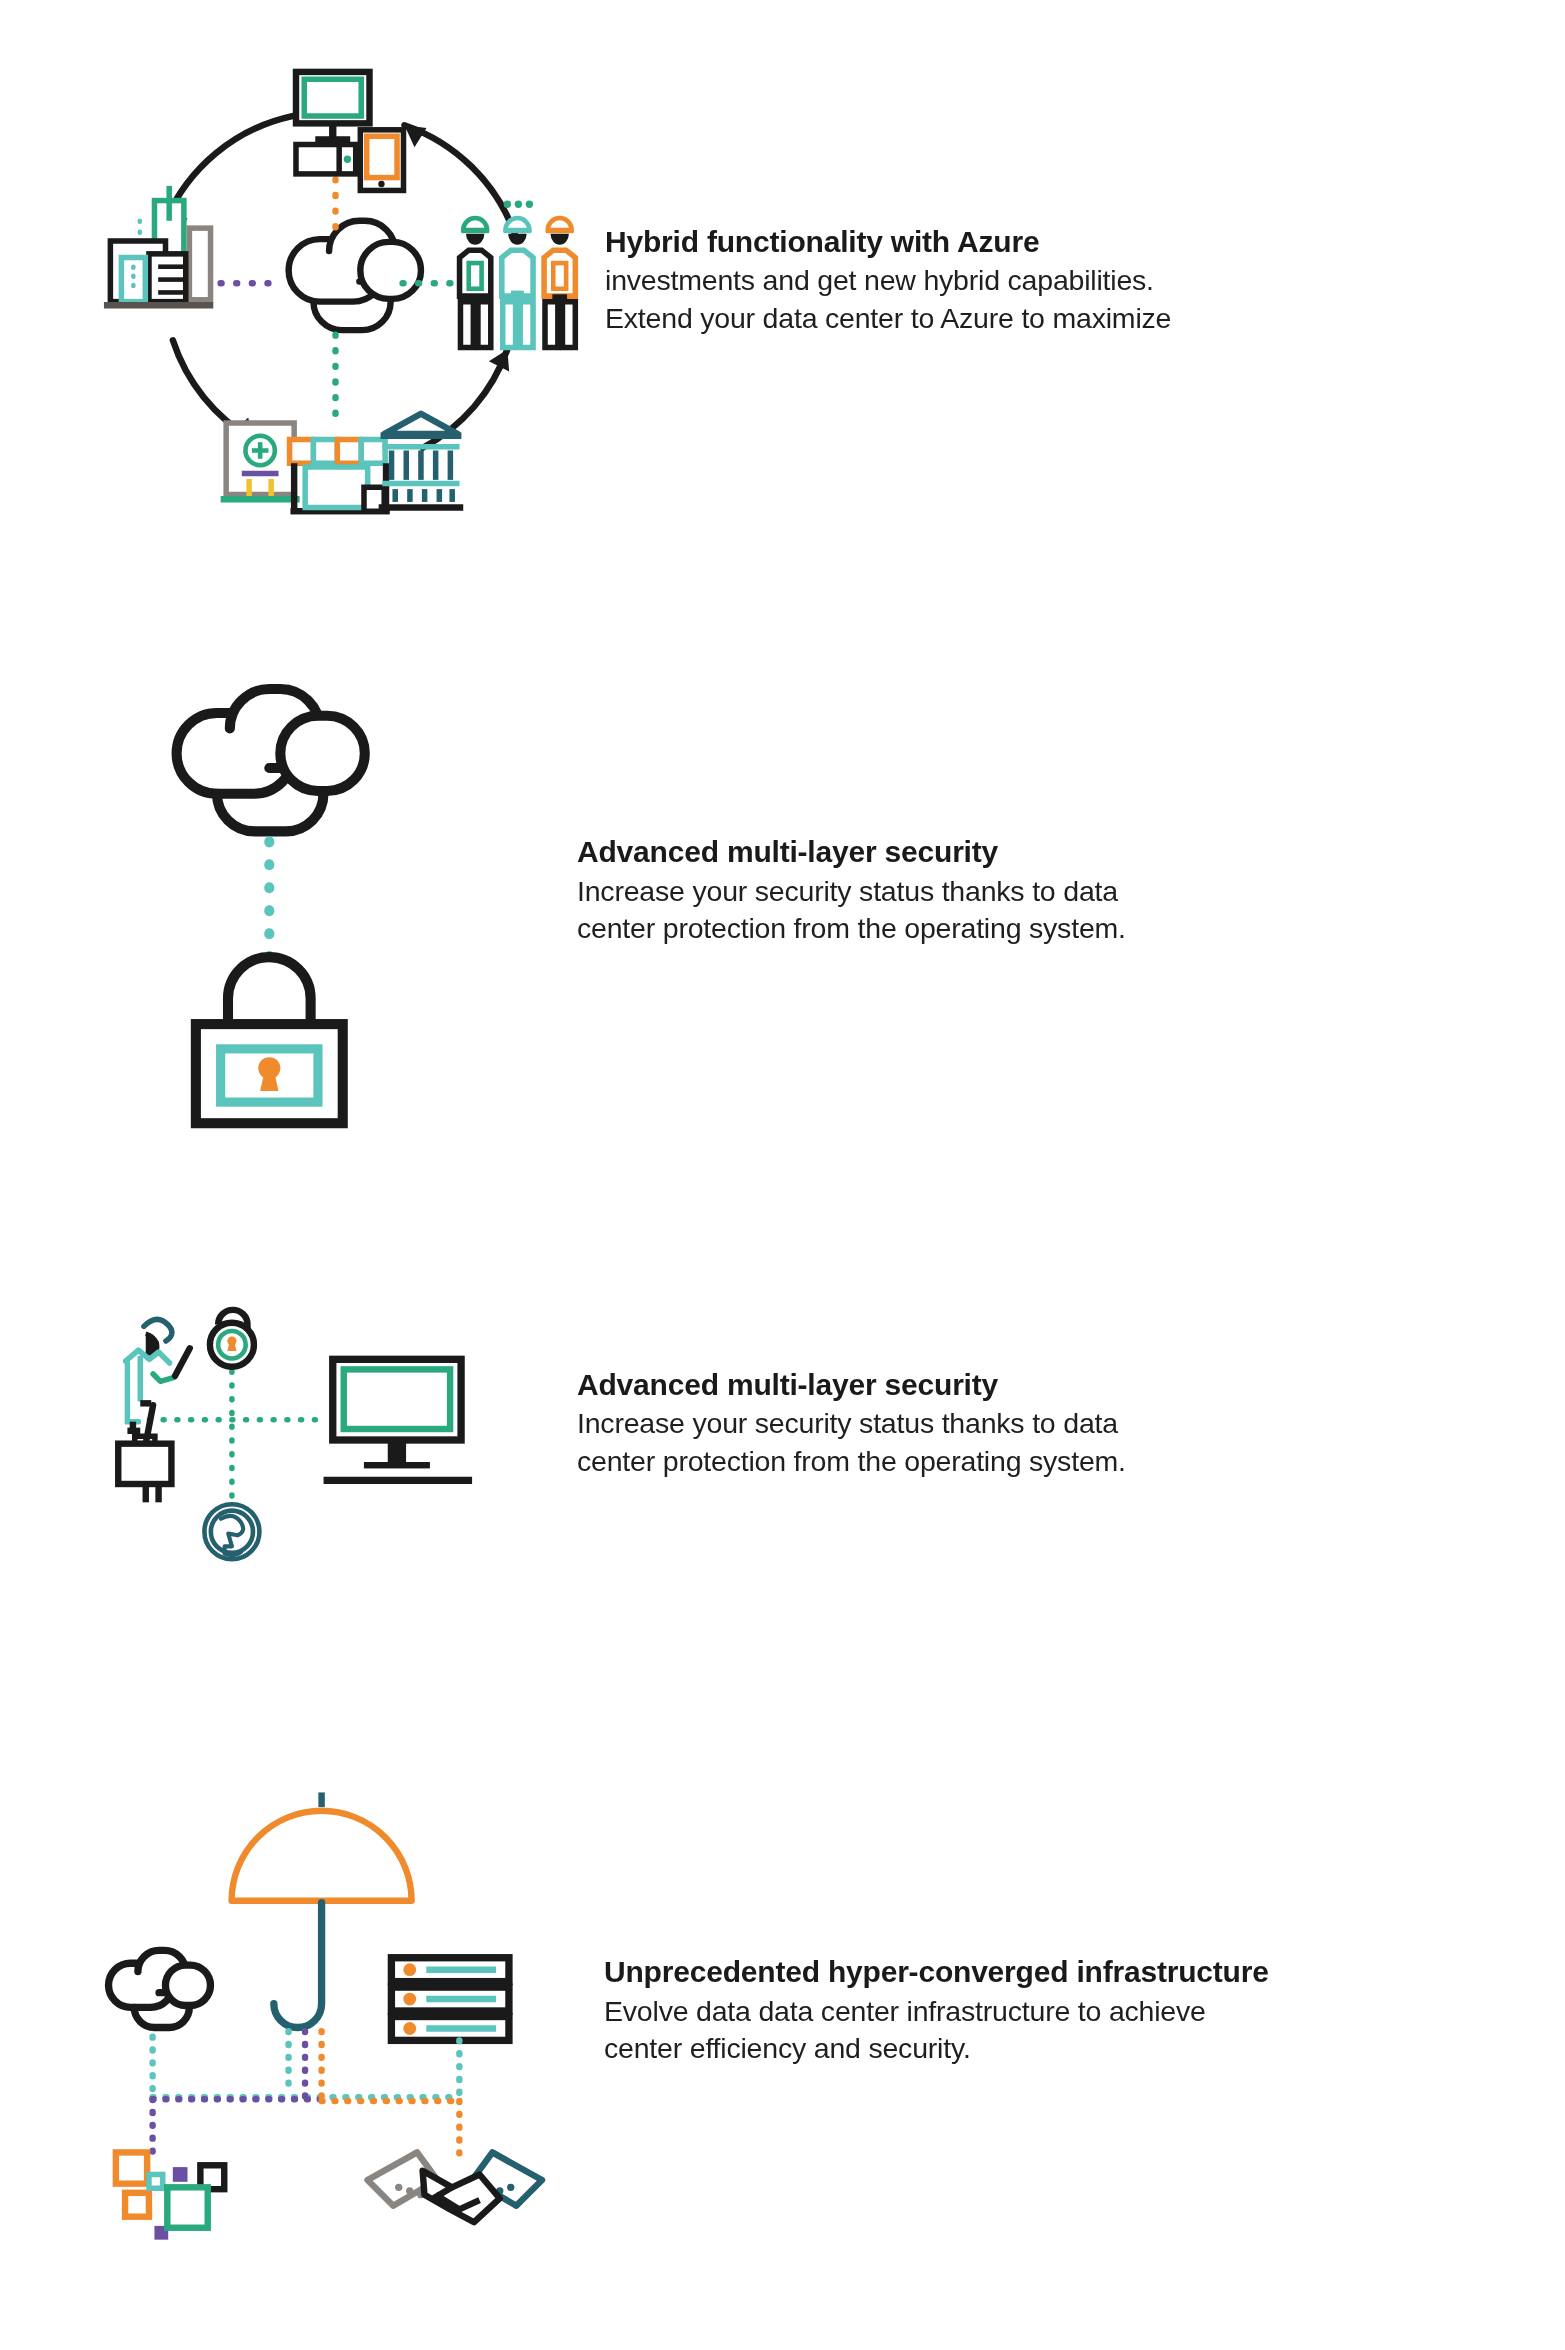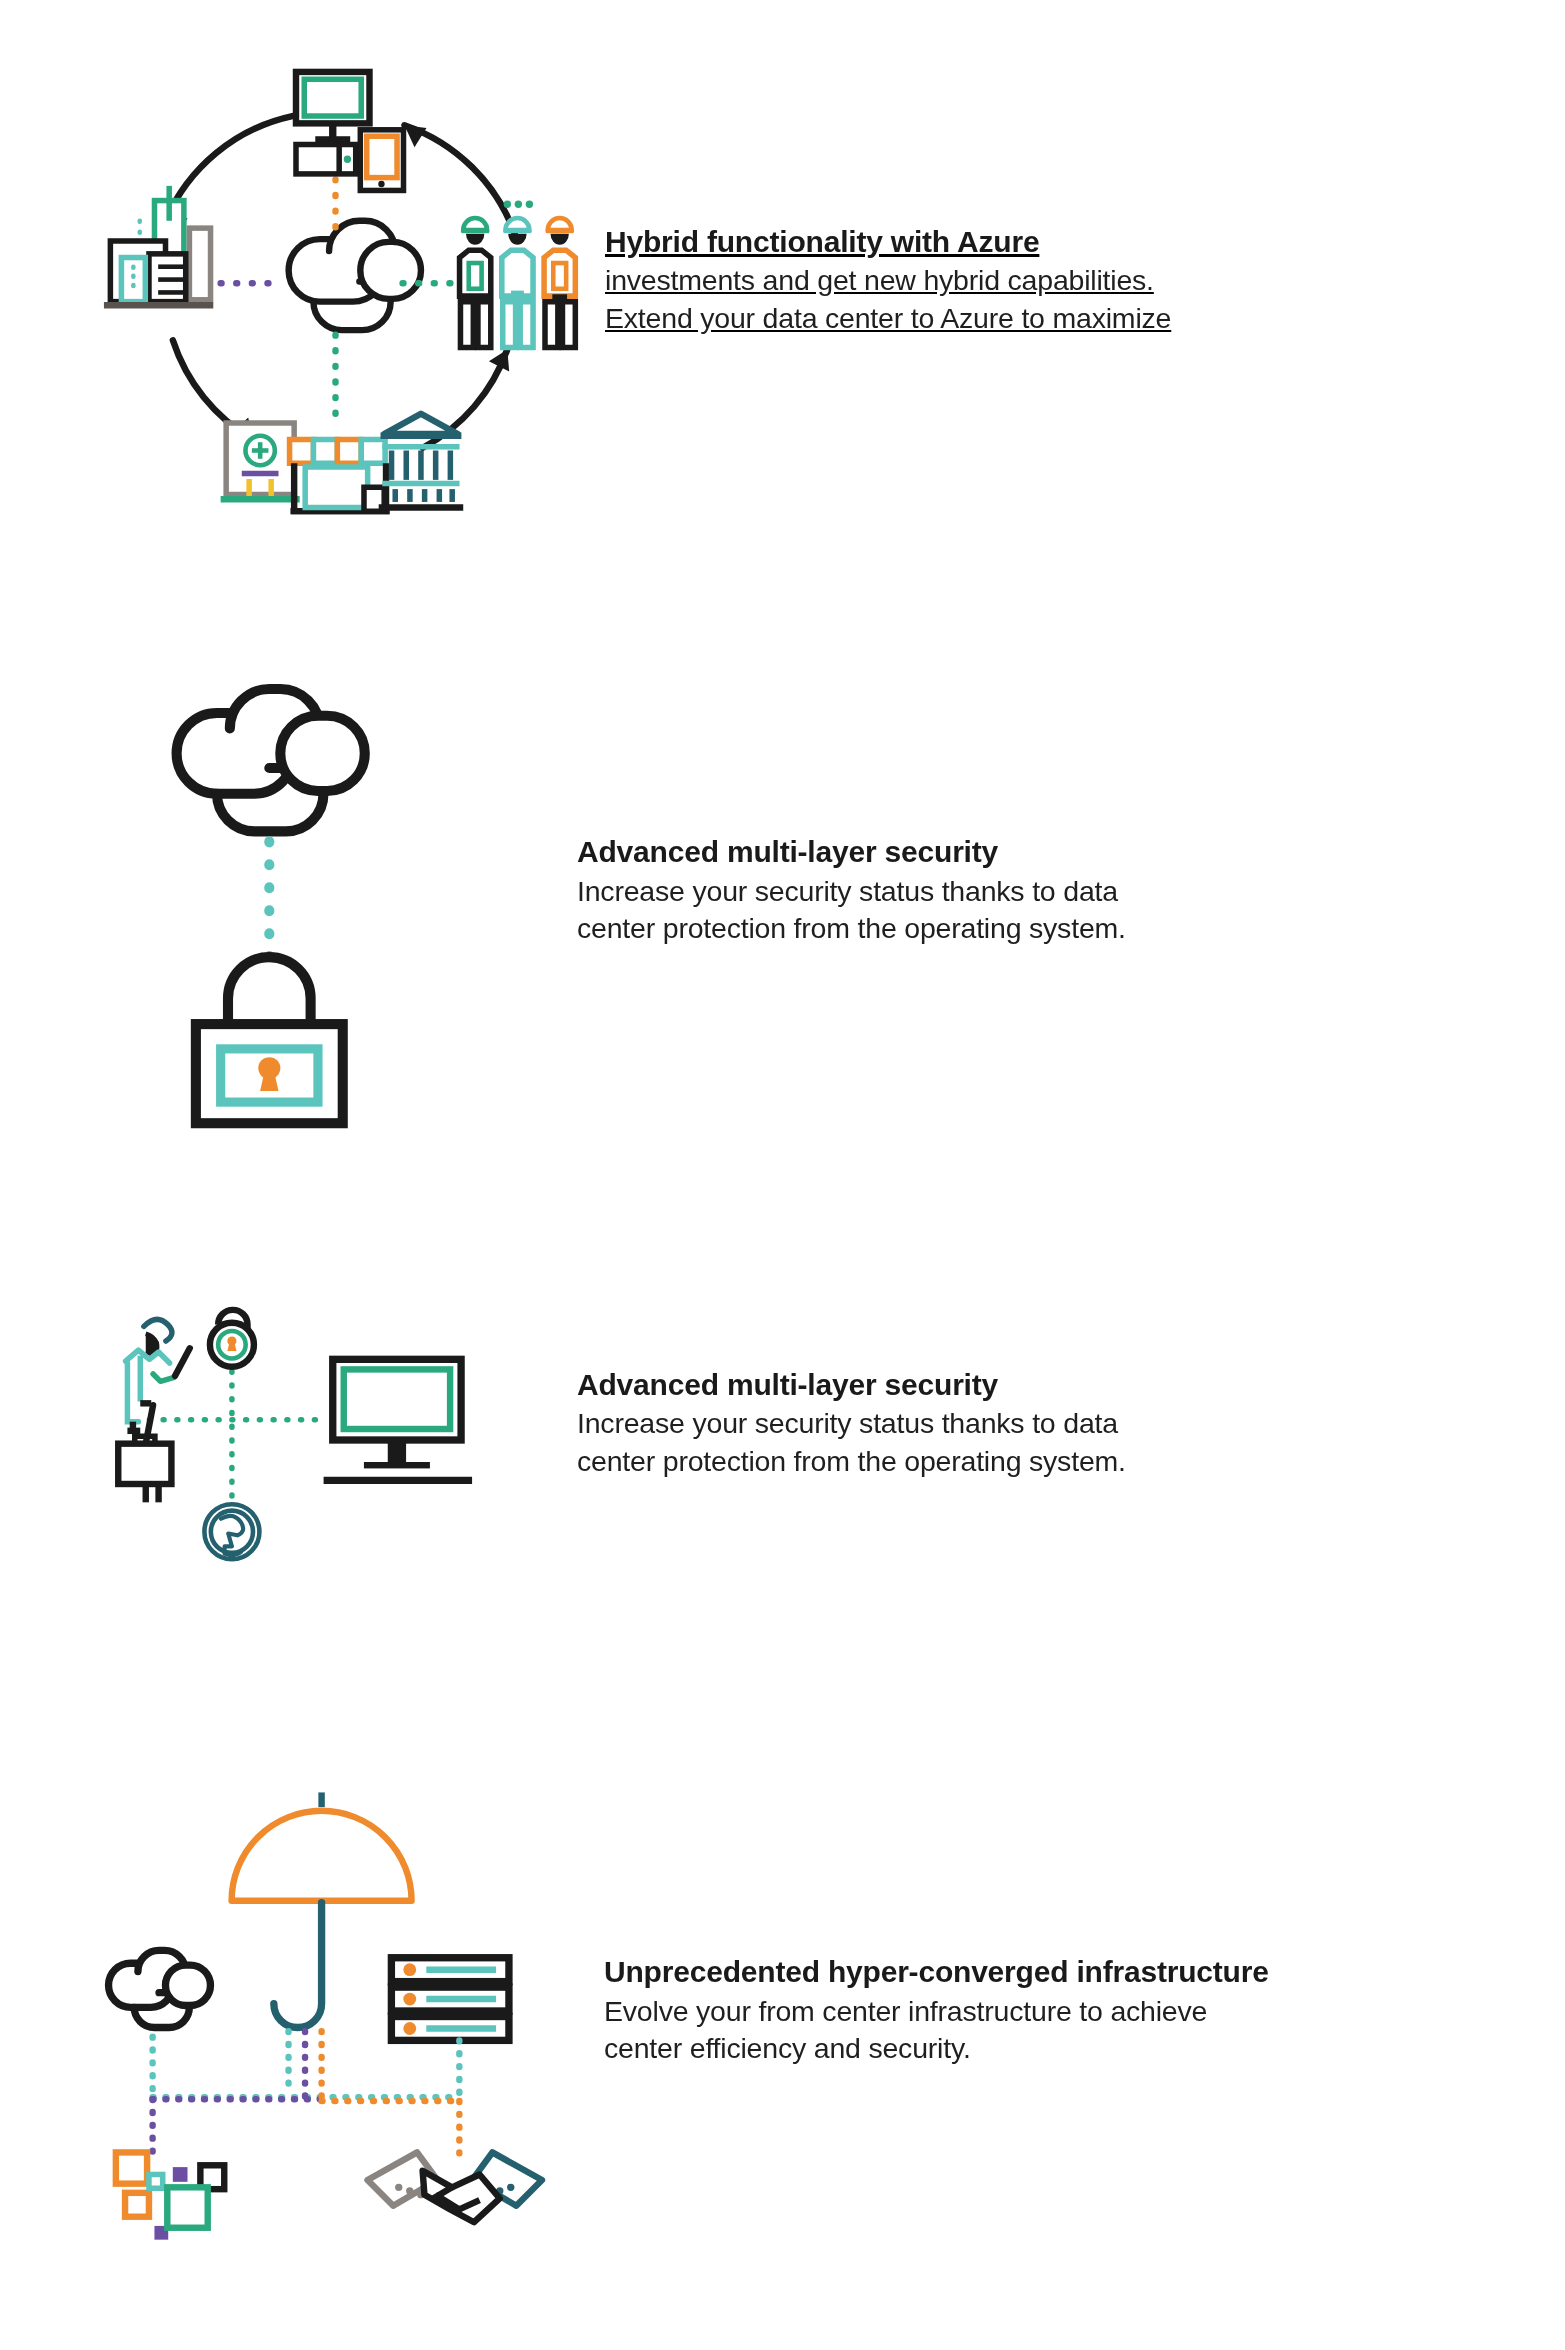--- a/index.html
+++ b/index.html
@@ -47,21 +47,21 @@
     max-width: 762px;
   }
   .feature-desc .line { display: block; white-space: nowrap; }
 
   
   #row-1 { left: 92px; top: 37px;   width: 1433px; }
   #row-2 { left: 92px; top: 634px;  width: 1433px; }
   #row-3 { left: 92px; top: 1286px; width: 1433px; }
   #row-4 { left: 92px; top: 1772px; width: 1433px; }
 
-  #row-1 .copy { padding-left: 26px; text-decoration: underline; }
+  #row-1 .copy { padding-left: 26px; }
   #row-2 .copy { padding-left: 90px; }
   #row-3 .copy { padding-left: 53px; }
   #row-4 .copy { padding-left: 62px; }
 
   svg { display: block; overflow: visible; }
 </style>
 </head>
 <body>
 
 <div class="page">
@@ -438,20 +438,20 @@
           <path d="M 360 434 l 32 18 l 30 -14 l 22 26 l -28 26 l -26 -14 l -28 -16 z" fill="#fff" stroke="#1a1a1a" stroke-width="7" stroke-linejoin="round"></path>
           <path d="M 374 460 l 26 16 l 22 -10" fill="none" stroke="#1a1a1a" stroke-width="7" stroke-linejoin="round"></path>
           <path d="M 392 452 l -20 12" fill="none" stroke="#1a1a1a" stroke-width="7" stroke-linecap="round"></path>
         </g>
       </svg>
     </div>
 
     <div class="copy">
       <h2 class="feature-title">Unprecedented hyper-converged infrastructure</h2>
       <p class="feature-desc">
-        <span class="line">Evolve your from center infrastructure to achieve</span>
+        <span class="line">Evolve data data center infrastructure to achieve</span>
         <span class="line">center efficiency and security.</span>
       </p>
     </div>
   </div>
 
 </div>
 
 
 </body></html>

